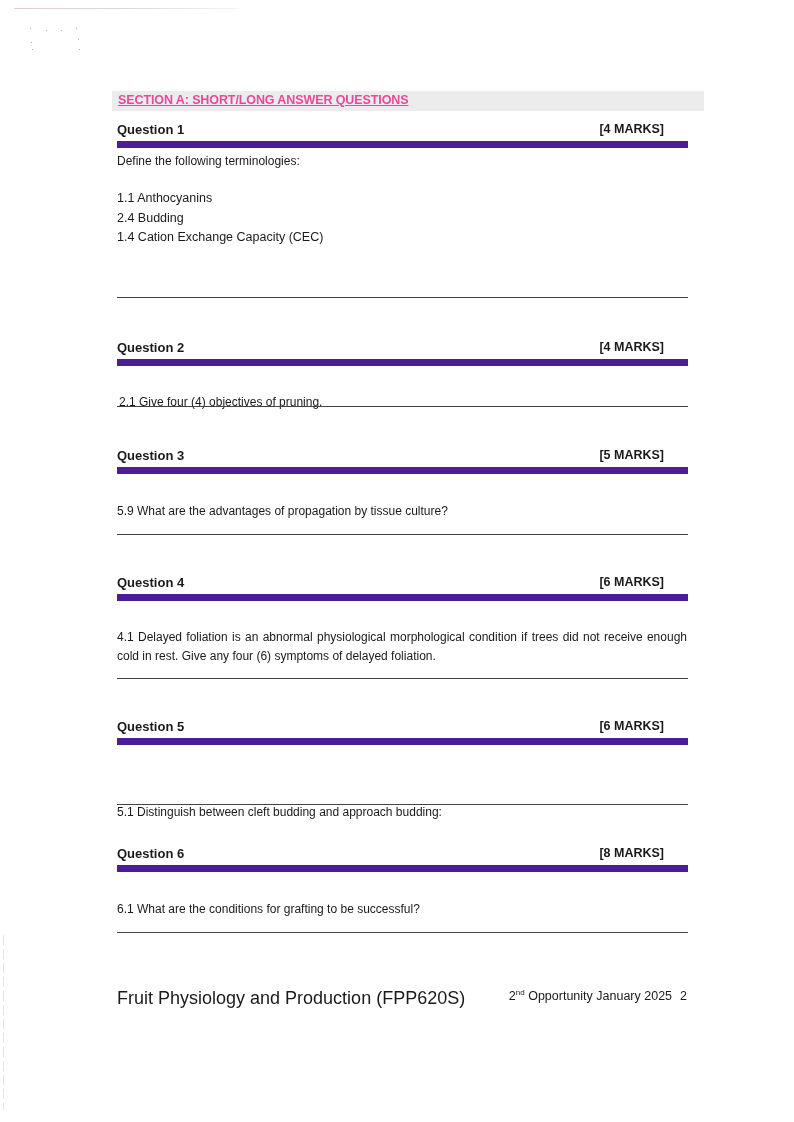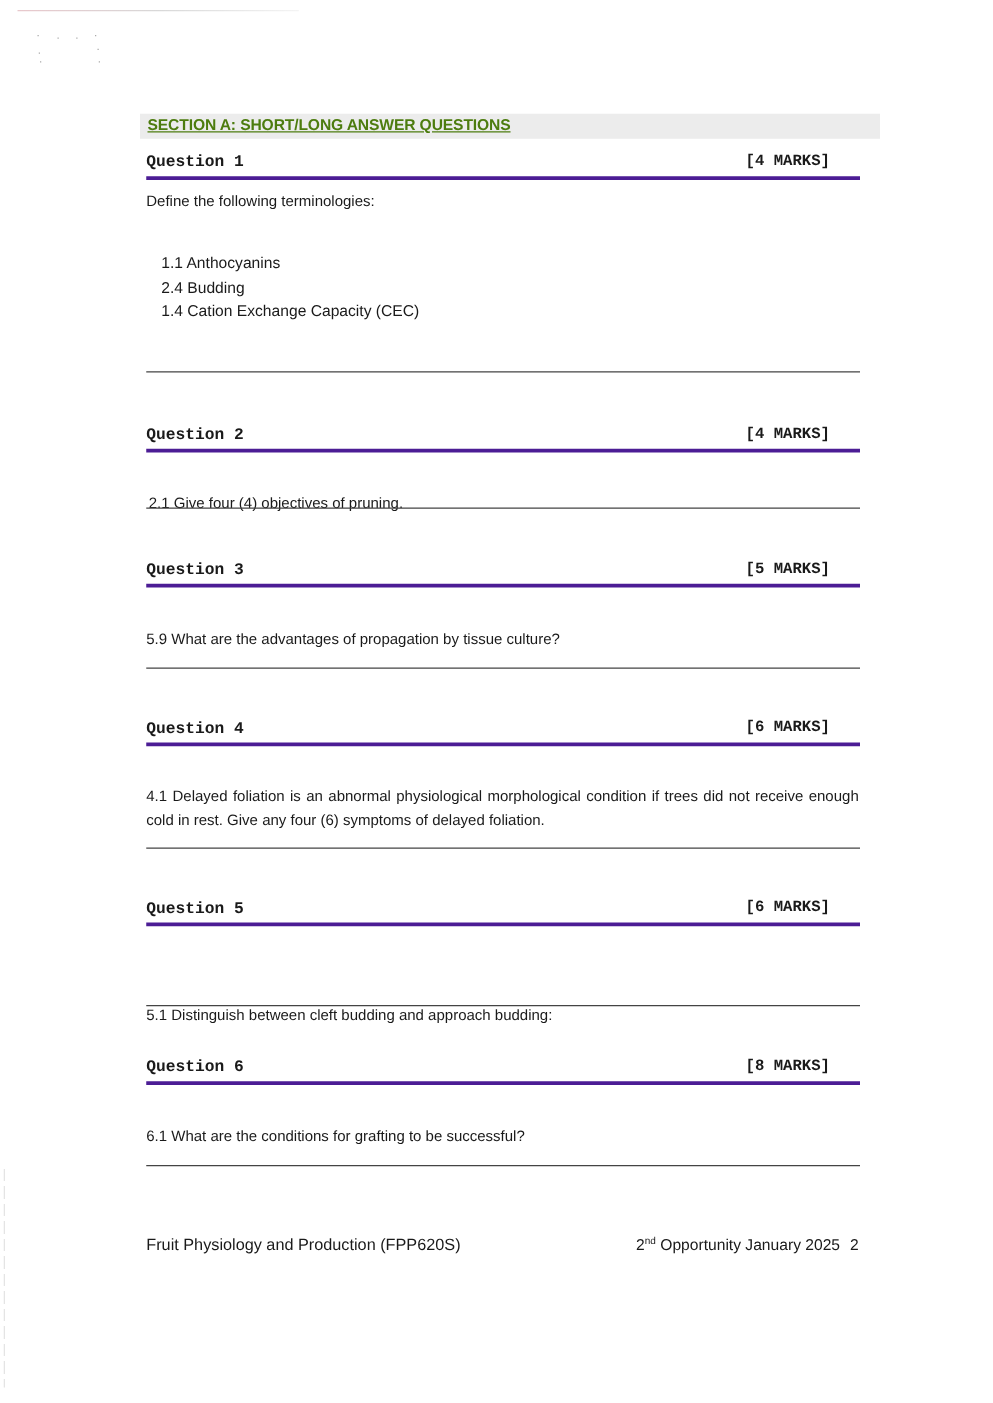--- a/index.html
+++ b/index.html
@@ -16,36 +16,35 @@
     .scan-left-edge {
       position: absolute; left: 3px; top: 935px; width: 1px; height: 175px;
       background: repeating-linear-gradient(180deg, #e4e4e4 0 10px, transparent 10px 14px);
     }
     .section-header {
       position: absolute; left: 112px; top: 91px; width: 592px; height: 20px;
       background: #ececec;
     }
     .section-title {
       position: absolute; left: 118px; top: 93px;
-      font-size: 12.5px; font-weight: bold; text-decoration: underline; color: #4d7c0f;
+      font-size: 12.5px; font-weight: bold; text-decoration: underline; color: #ec4899;
       letter-spacing: -0.1px;
     }
     .q-head {
       position: absolute; left: 117px; width: 571px; height: 19px;
-      border-bottom: 3px solid #4c1d95;
-      font-family: Liberation Mono, monospace;
+      border-bottom: 7px solid #4c1d95;
     }
     .q-title { position: absolute; left: 0; top: 0; font-size: 13px; font-weight: bold; }
     .q-marks { position: absolute; right: 24px; top: 0; font-size: 12.5px; font-weight: bold; }
     .q-text { position: absolute; left: 117px; font-size: 12px; line-height: 19px; width: 570px; margin-top: 24px; }
     .q-text.justify { text-align: justify; }
     .q-intro { position: absolute; left: 117px; font-size: 12px; }
-    .sub-list { position: absolute; left: 117px; font-size: 12.5px; line-height: 19.5px; margin: 12px; padding: 0; list-style: none; }
+    .sub-list { position: absolute; left: 117px; font-size: 12.5px; line-height: 19.5px; margin: 0; padding: 0; list-style: none; }
     .rule { position: absolute; left: 117px; width: 571px; height: 1px; background: #444; }
-    .footer-left { position: absolute; left: 117px; top: 988px; font-size: 13px; }
+    .footer-left { position: absolute; left: 117px; top: 988px; font-size: 18px; }
     .footer-right { position: absolute; right: 107px; top: 988px; font-size: 12.5px; }
     .footer-right sup { font-size: 8px; vertical-align: 5px; }
     .page-num { margin-left: 8px; }
   </style>
 </head>
 <body>
 
 <div class="scan-top-line"></div>
 <div class="scan-specks">
   <span style="left:2px;top:2px"></span>

